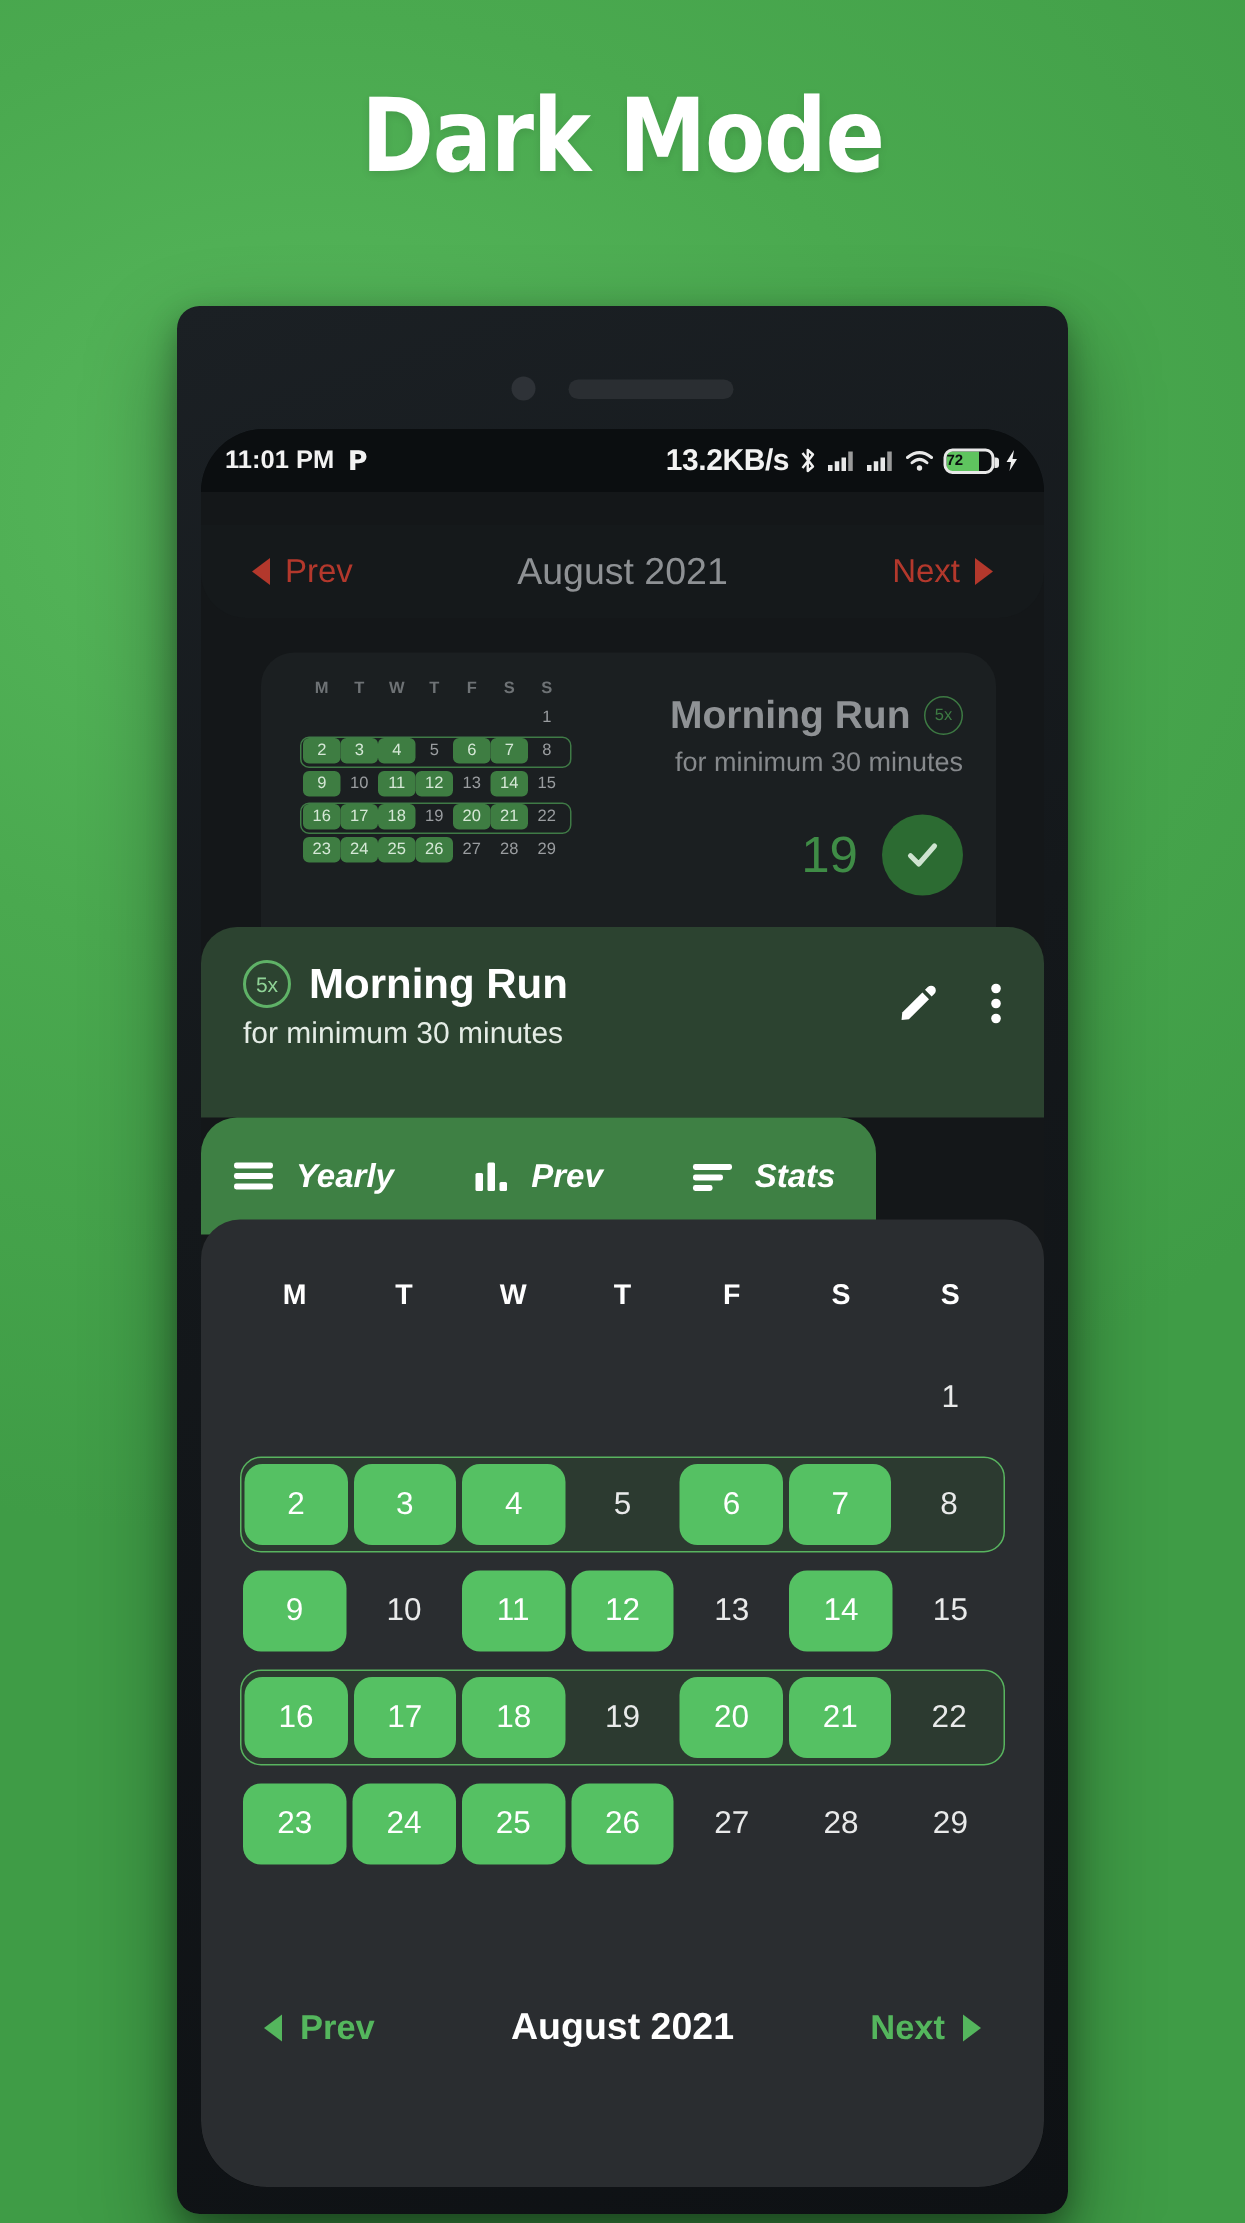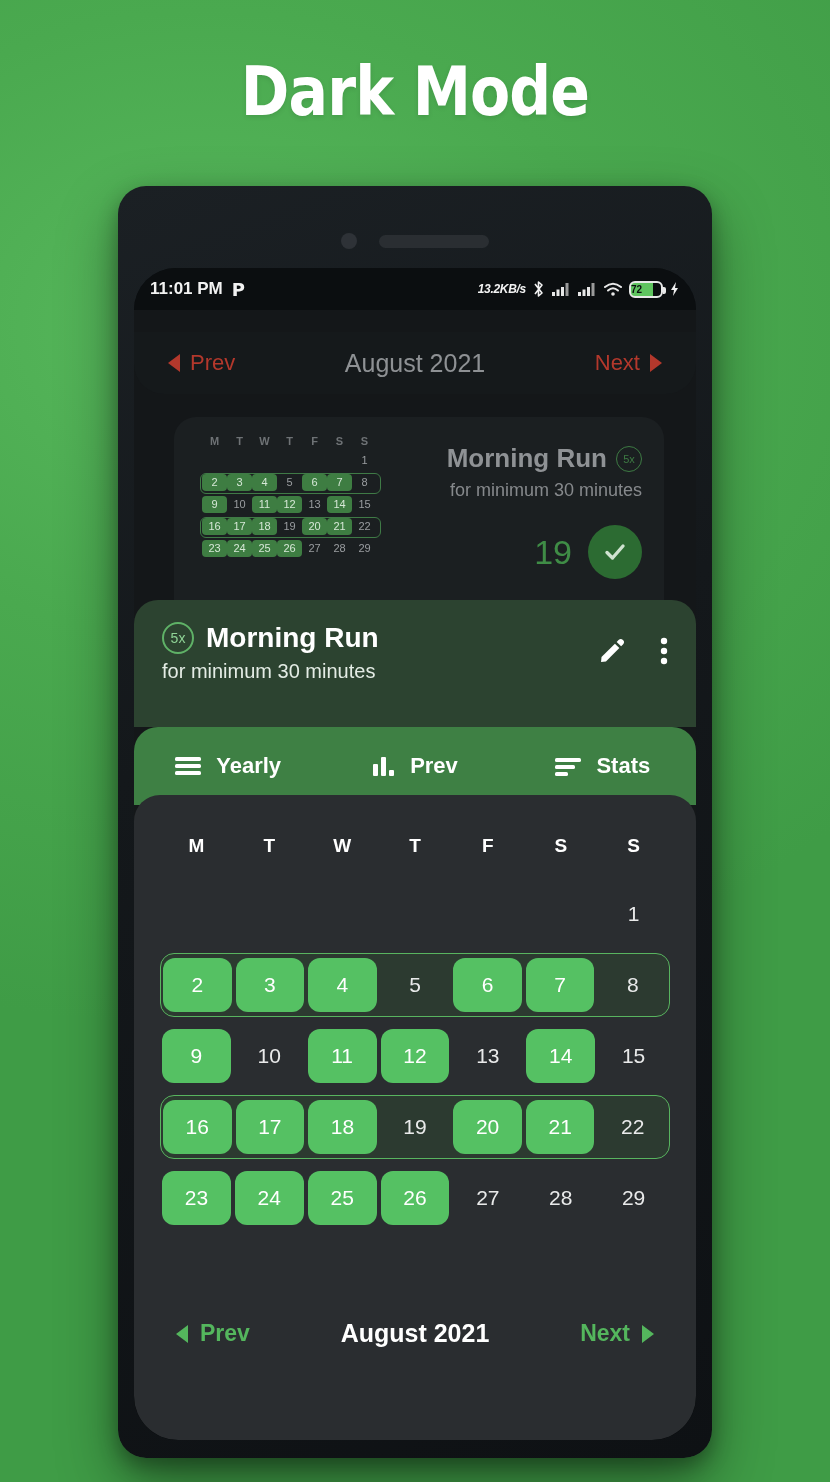--- a/index.html
+++ b/index.html
@@ -20,24 +20,24 @@
     font-size:68px;
     letter-spacing:-1px;
     color:#ffffff;
     transform:scaleX(0.86);
     text-shadow:0 2px 6px rgba(0,0,0,0.10);
   }
 
   
   #phone-frame{
     position:absolute;
-    left:118px; top:186px;
+    left:118px; top:204px;
     width:594px; height:1272px;
     background:linear-gradient(160deg,#1b2024 0%, #14181b 40%, #0e1114 100%);
-    border-radius:28px;
+    border-radius:15px;
     box-shadow:0 26px 60px rgba(0,0,0,0.42), 0 8px 20px rgba(0,0,0,0.30);
     padding-left:10px;
   }
   #phone-top-sensors{
     position:absolute; top:44px; left:0; width:594px; height:22px;
     display:flex; align-items:center; justify-content:center; gap:22px;
   }
   .cam-dot{ width:16px; height:16px; border-radius:50%; background:#2e3237; }
   .speaker-bar{ width:110px; height:13px; border-radius:8px; background:#2a2e32; }
 
@@ -57,21 +57,21 @@
     background:#0b0e10;
     display:flex; align-items:center; justify-content:space-between;
     padding:0 16px 0 16px;
     color:#f2f2f2; font-size:17px; font-weight:bold;
   }
   .sb-left{ display:flex; align-items:center; gap:9px; }
   .sb-right{ display:flex; align-items:center; gap:6px; }
   #status-bar .p-glyph{
     font-family:"DejaVu Sans", sans-serif; font-weight:bold; font-size:18px;
   }
-  .net-speed{ font-size:12px; font-weight:bold; letter-spacing:-0.3px;font-style:italic; }
+  .net-speed{ font-size:20px; font-weight:bold; letter-spacing:-0.3px; }
   .battery{
     display:inline-flex; align-items:center; 
     width:34px; height:17px; border:2px solid #e8e8e8; border-radius:6px;
     background:linear-gradient(90deg,#5fc45f 0%,#5fc45f 72%,#0b0e10 72%,#0b0e10 100%);
     font-size:10px; font-weight:bold; color:#0b0e10;
     position:relative;
   }
   .battery span{ color:#0b0e10; }
   .battery::after{
     content:""; position:absolute; right:-5px; top:4px;
@@ -146,24 +146,24 @@
   }
   #habit-badge{
     width:32px;height:32px;border-radius:50%;border:2px solid #5fb267;
     display:flex;align-items:center;justify-content:center;
     font-size:14px;font-weight:normal;color:#8fd396;
   }
   #habit-subtitle{ color:#e4ece5; font-size:20px; margin-top:6px; }
   #header-actions{ display:flex; align-items:center; gap:34px; padding-top:14px; }
 
   #tab-bar{
-    position:absolute; top:127px; left:0; width:562px; height:78px;
+    position:absolute; top:127px; left:0; width:450px; height:78px;
     background:#3e8044;
     border-radius:24px 24px 0 0;
-    display:flex; align-items:center;
+    display:flex; align-items:center;font-style:italic;
   }
   .tab{
     flex:1; display:flex; align-items:center; justify-content:center; gap:14px;
     color:#ffffff; font-size:22px; font-weight:bold;
   }
   .tab .ic{ display:flex; align-items:center; justify-content:center; }
 
   #calendar-panel{
     position:absolute; top:195px; left:0; width:562px; height:645px;
     background:#2a2d30;

